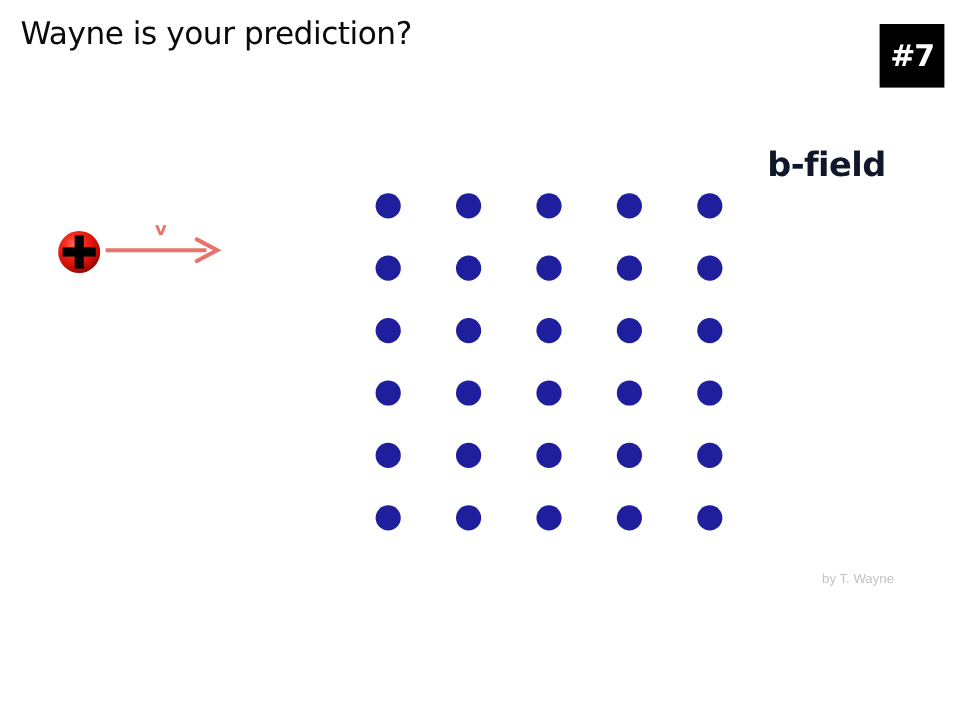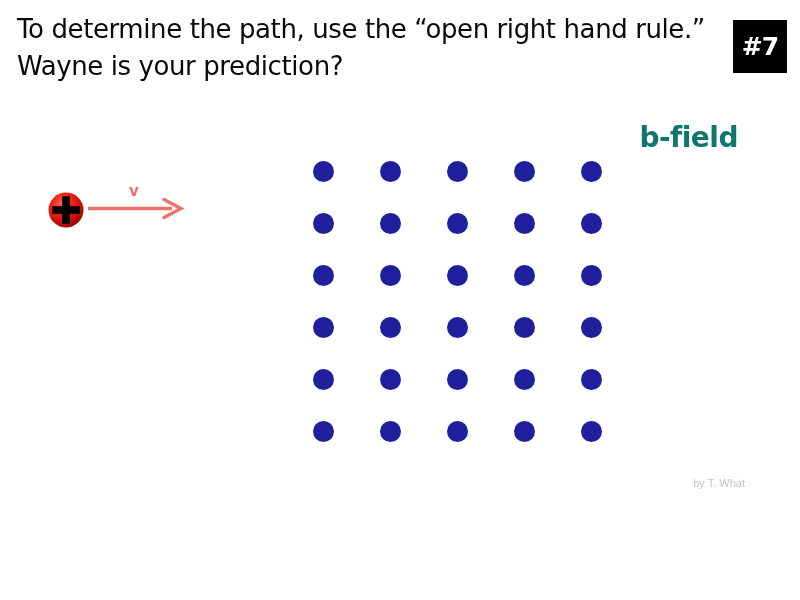--- a/index.html
+++ b/index.html
@@ -64,21 +64,21 @@
   
   #bfield-label {
     position: absolute;
     left: 520px;
     top: 124px;
     width: 218px;
     text-align: right;
     font-family: "DejaVu Sans", sans-serif;
     font-size: 28px;
     font-weight: bold;
-    color: #0f766e;
+    color: #0f172a;
     letter-spacing: -0.5px;
     line-height: 1;
   }
 
   
   #charge {
     position: absolute;
     left: 48px;
     top: 192px;
     width: 36px;
@@ -141,21 +141,20 @@
     color: #c2c2c2;
     line-height: 1;
   }
 </style>
 </head>
 <body>
 
 <div id="slide">
 
   <div id="title-block">
-    <div class="title-line">To determine the path, use the “open right hand rule.”</div>
     <div class="title-line">Wayne is your prediction?</div>
   </div>
 
   <div id="badge">
     <span id="badge-label">#7</span>
   </div>
 
   <div id="bfield-label">b-field</div>
 
   <svg id="charge" viewBox="0 0 36 36">
@@ -216,15 +215,15 @@
       </div>
       <div class="field-row" style="top: 260px;">
         <div class="field-dot" style="left: 0px; width: 21px; height: 21px; background: rgb(31, 31, 158);"></div>
         <div class="field-dot" style="left: 67px; width: 21px; height: 21px; background: rgb(31, 31, 158);"></div>
         <div class="field-dot" style="left: 134px; width: 21px; height: 21px; background: rgb(31, 31, 158);"></div>
         <div class="field-dot" style="left: 201px; width: 21px; height: 21px; background: rgb(31, 31, 158);"></div>
         <div class="field-dot" style="left: 268px; width: 21px; height: 21px; background: rgb(31, 31, 158);"></div>
       </div>
     </div>
 
-  <div id="credit">by T. What</div>
+  <div id="credit">by T. Wayne</div>
 
 </div>
 
 </body></html>

